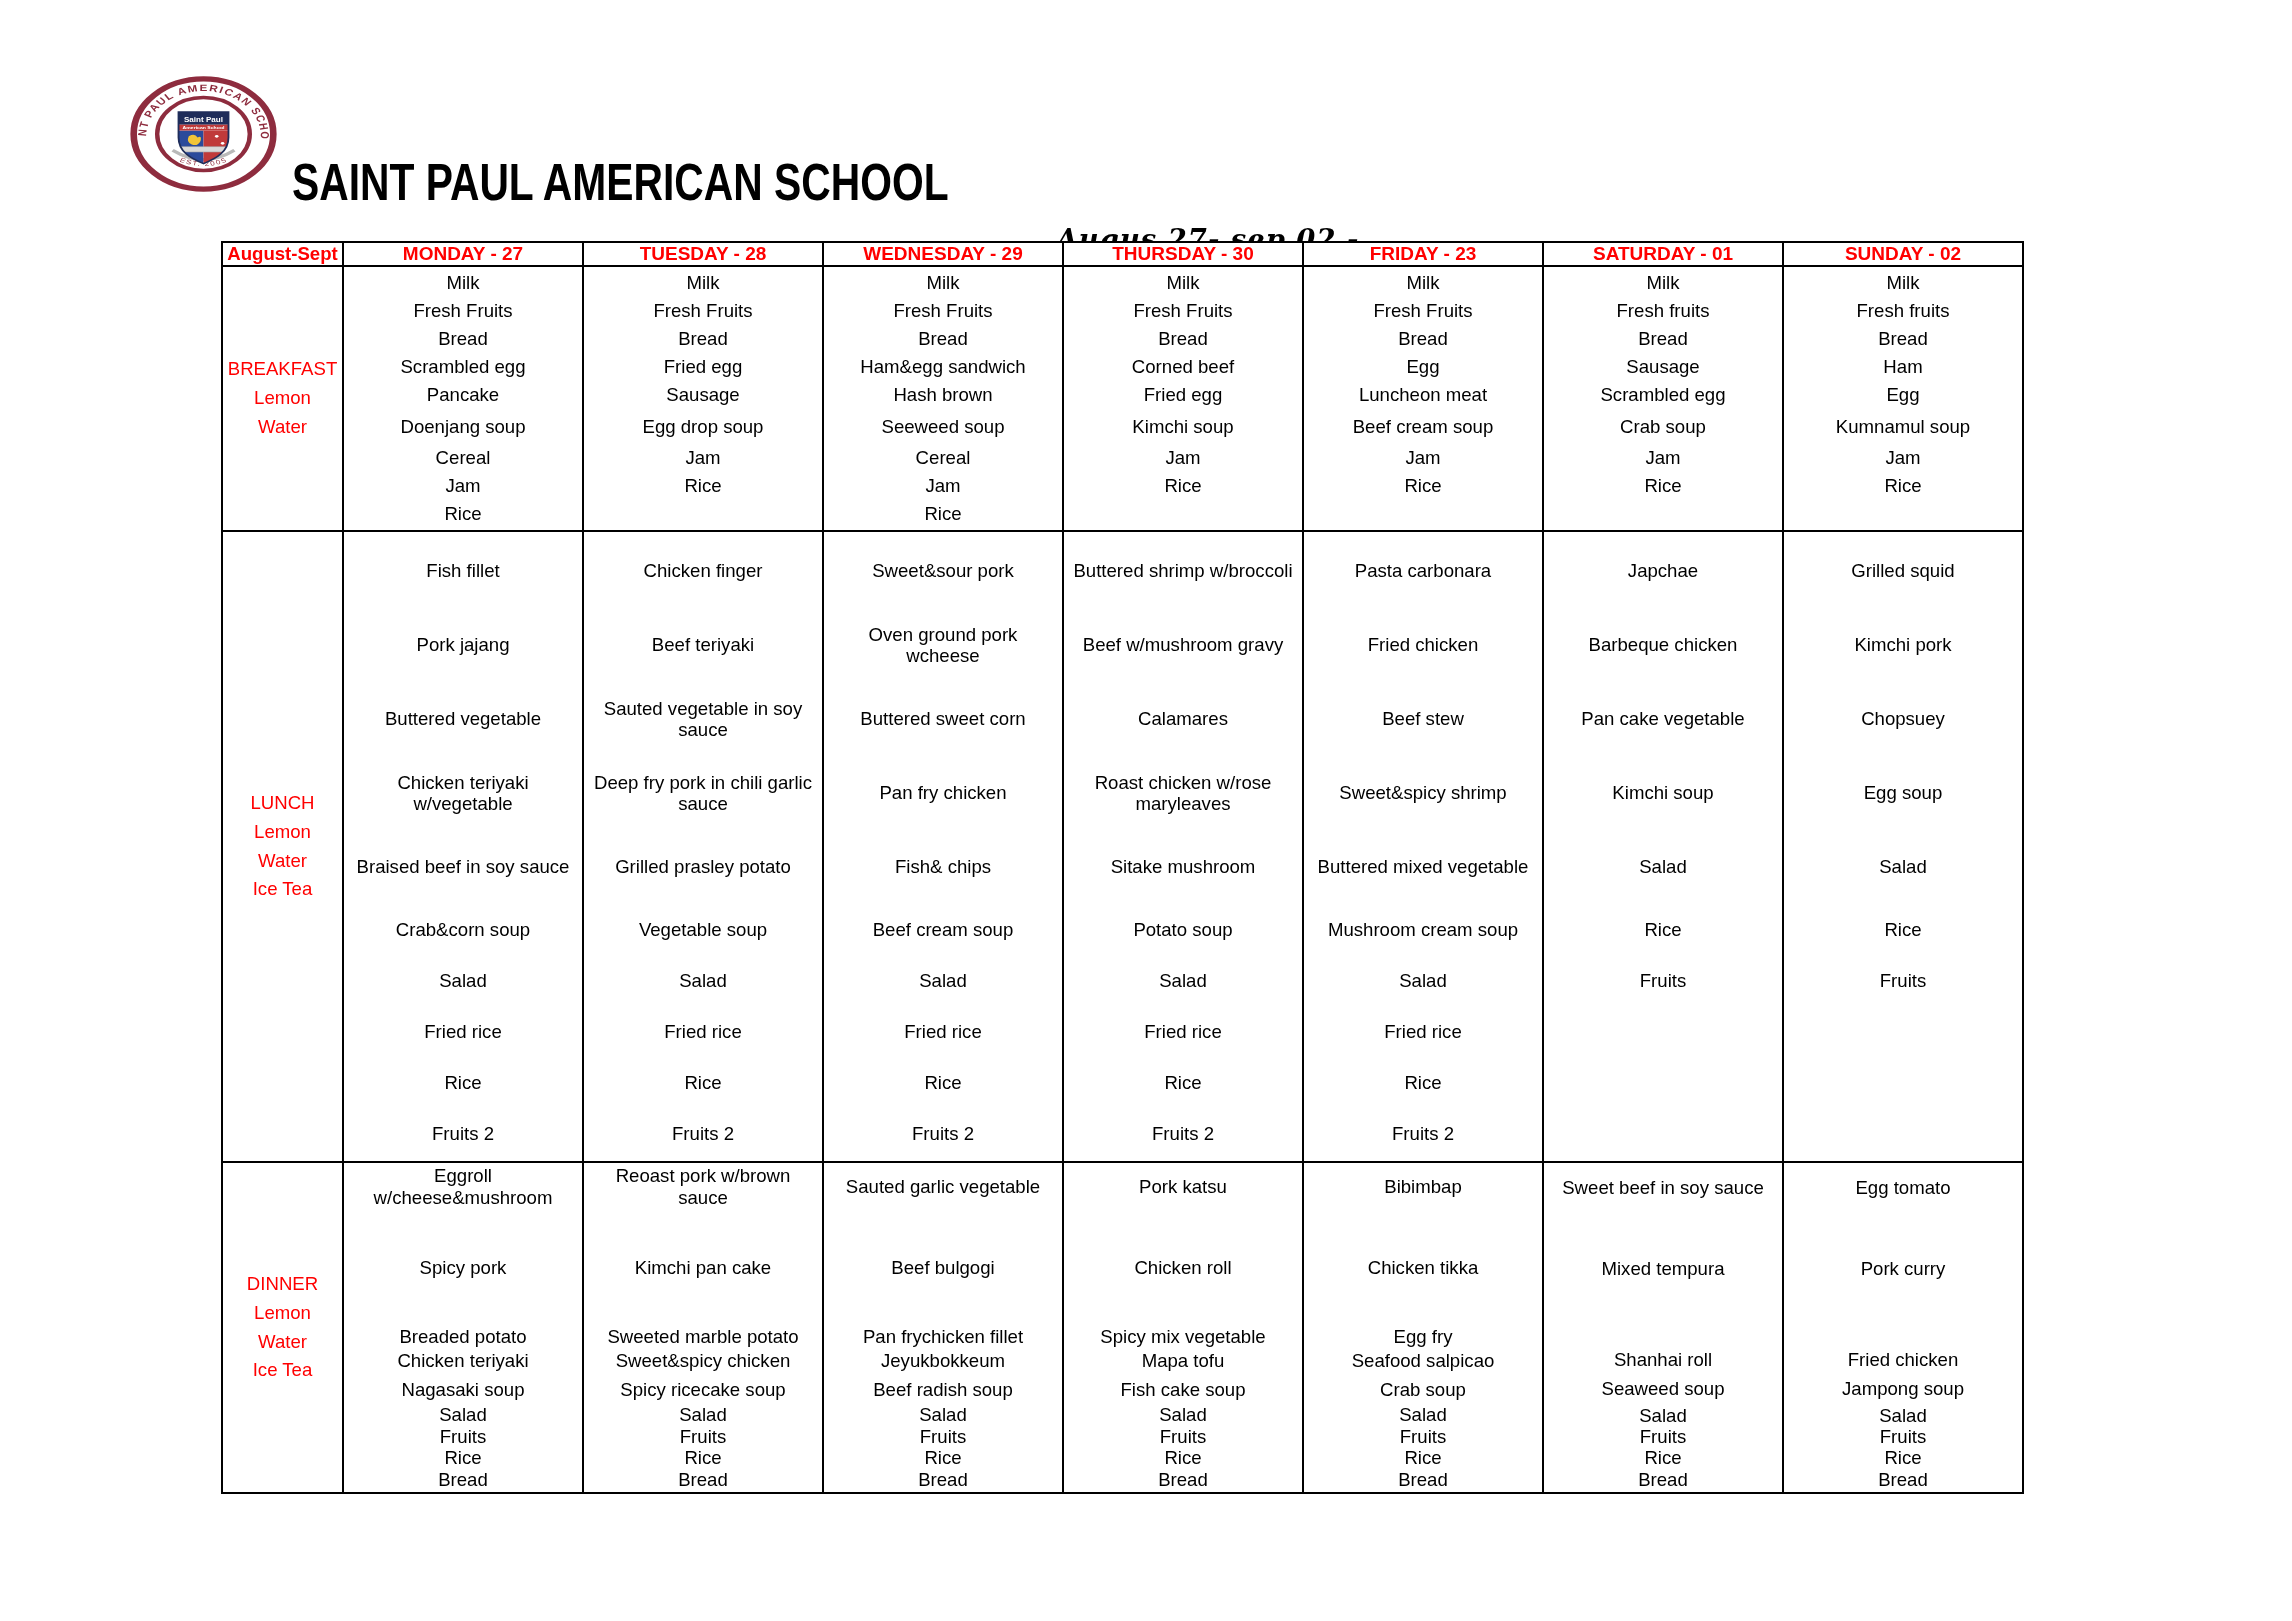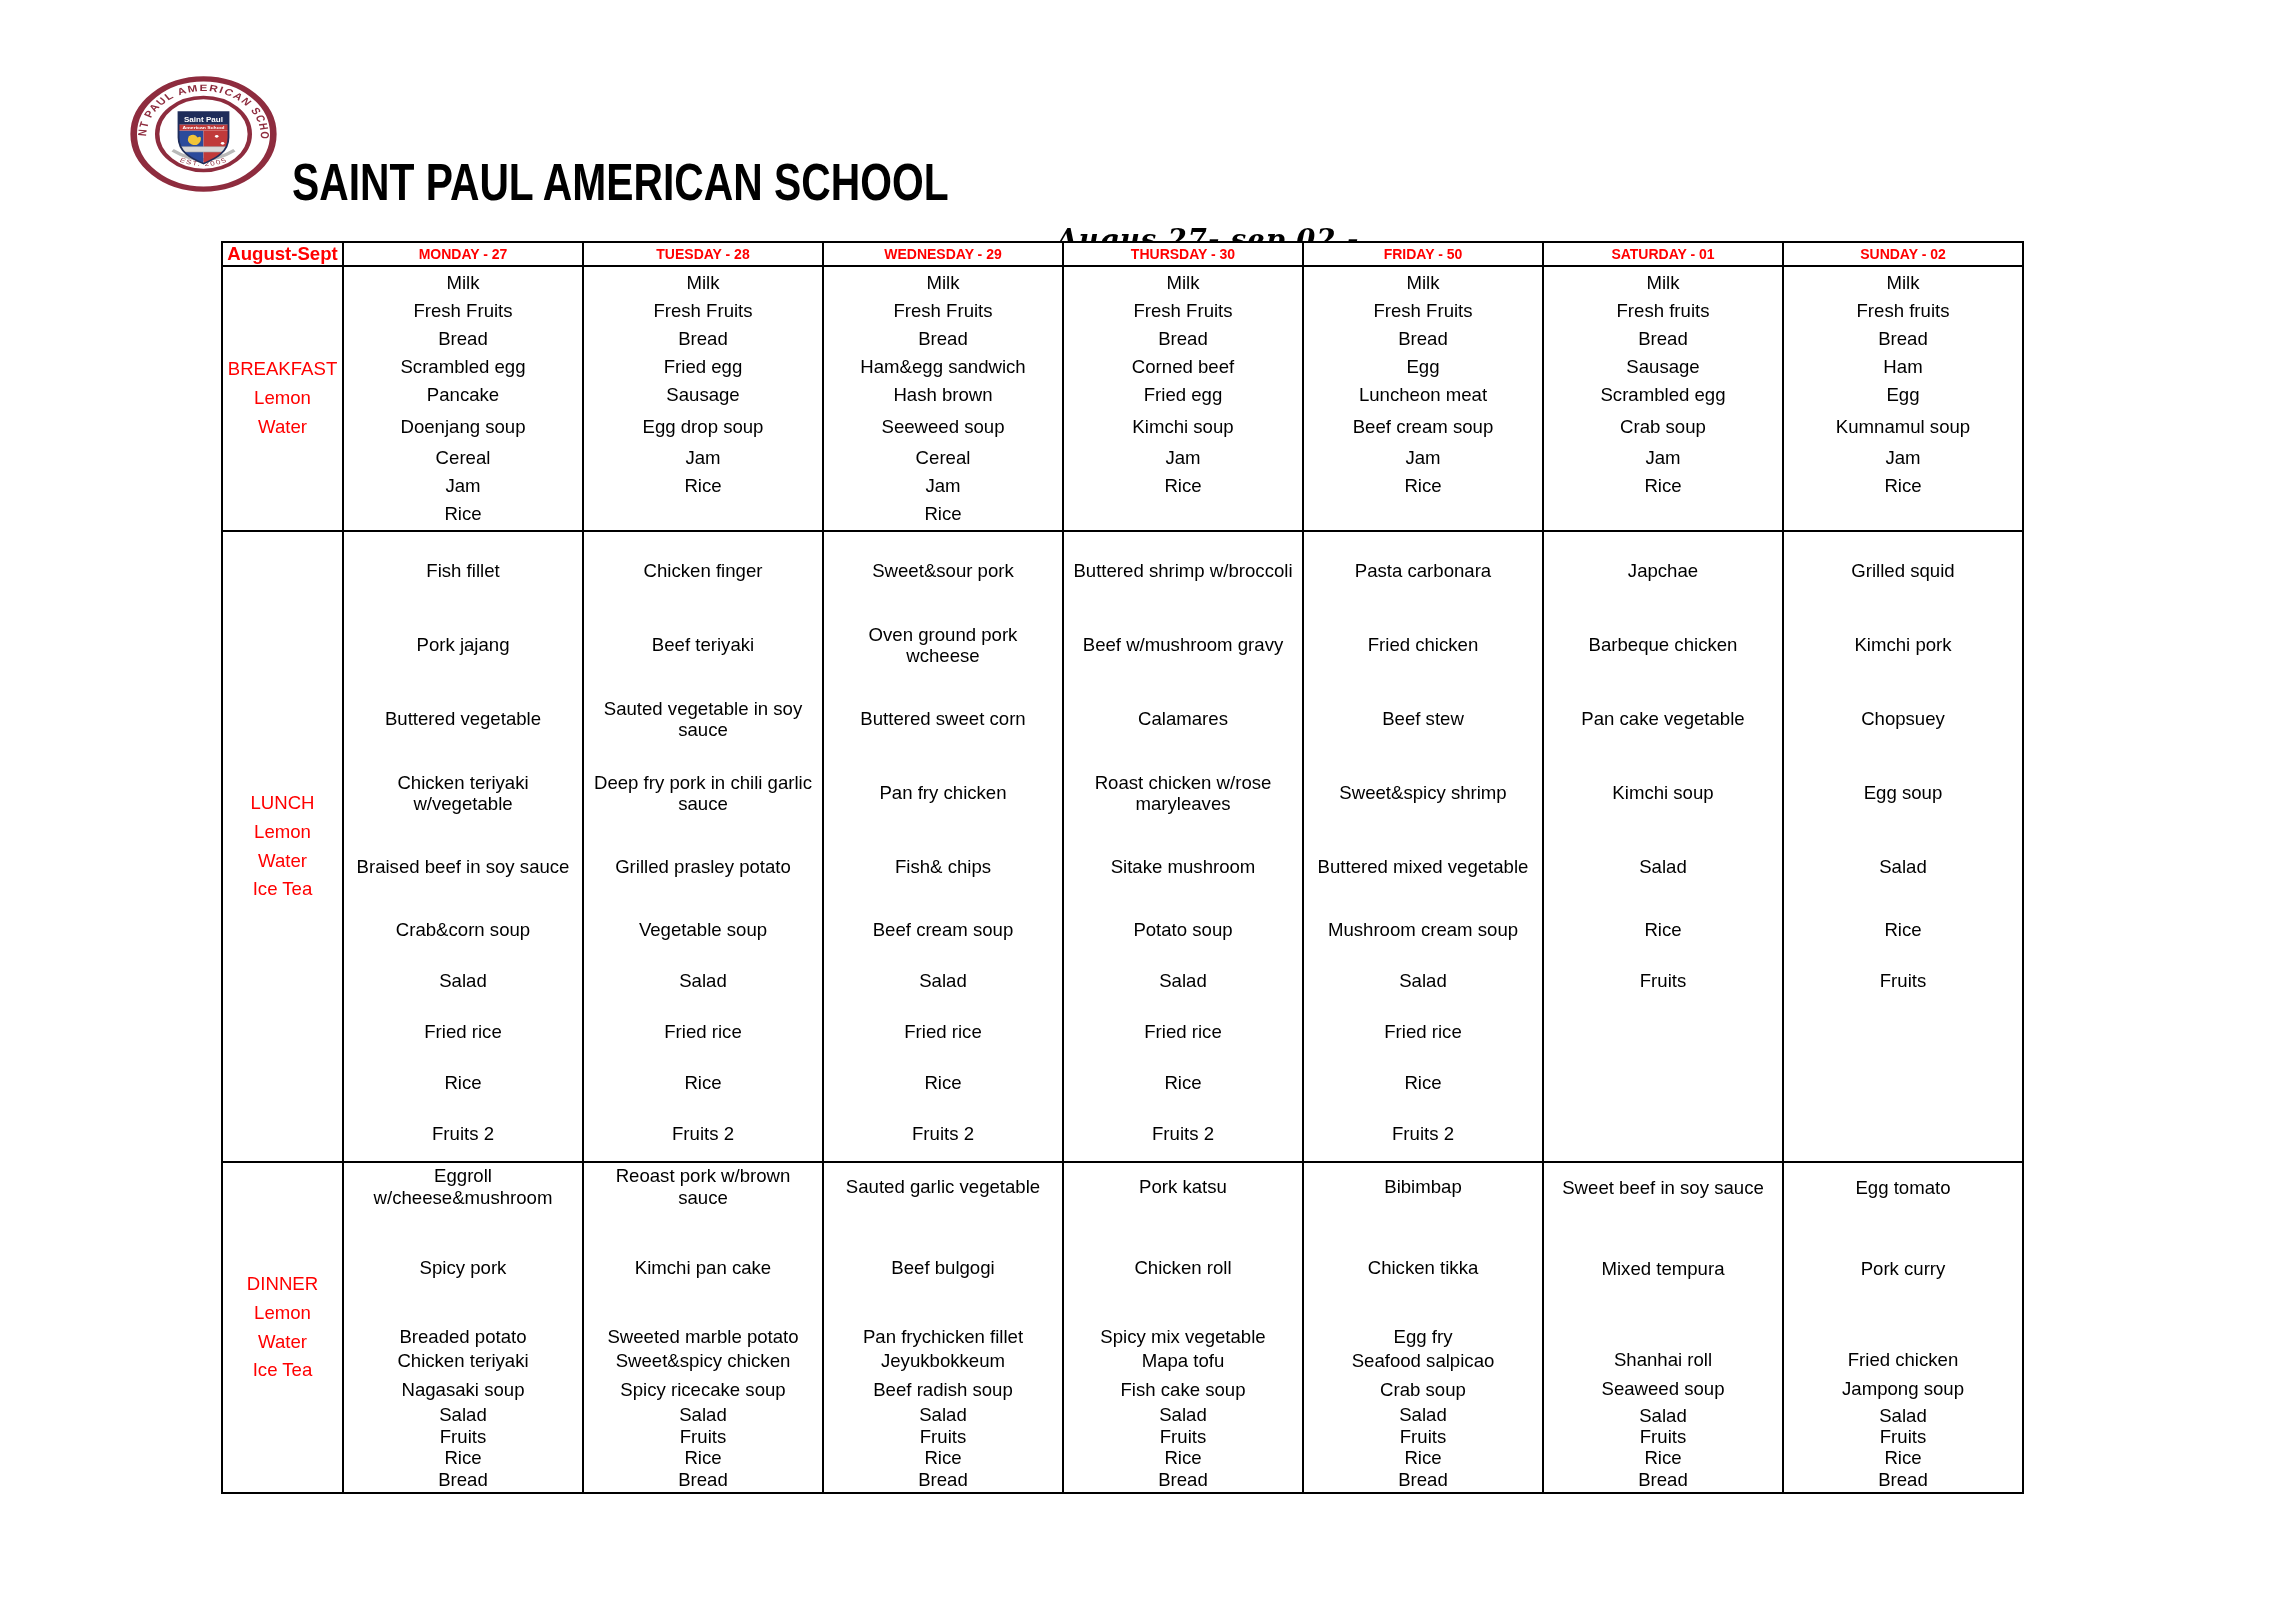--- a/index.html
+++ b/index.html
@@ -19,21 +19,21 @@
   .menu-date{position:absolute;left:1012px;top:223px;width:392px;text-align:center;
         font-family:"DejaVu Serif",serif;font-style:italic;font-weight:bold;
         font-size:27.4px;letter-spacing:1px;}
 
   
   table.menu{position:absolute;left:221px;top:241px;width:1802px;
         border-collapse:collapse;table-layout:fixed;}
   table.menu th,table.menu td{border:2.9px solid #000;padding:0;background:#fff;}
   tr.header-row{height:20px;}
   .corner-cell,.day-header{color:#ff0000;font-weight:bold;text-align:center;
-        font-size:14px;vertical-align:middle;}
+        font-size:19px;vertical-align:middle;}
   .corner-cell{font-size:18.6px;}
 
   tr.breakfast{height:265px;}
   tr.lunch{height:631px;}
   tr.dinner{height:331px;}
 
   .label-cell{color:#ff0000;font-weight:normal;text-align:center;vertical-align:middle;
         font-size:18.6px;margin-left:39px;}
   .section-name,.drink{line-height:1.55;}
 
@@ -110,21 +110,21 @@
         <col style="width:240px">
         <col style="width:240px">
     </colgroup>
     <thead>
       <tr class="header-row" id="header-row">
           <th class="corner-cell">August-Sept</th>
           <th class="day-header">MONDAY - 27</th>
           <th class="day-header">TUESDAY - 28</th>
           <th class="day-header">WEDNESDAY - 29</th>
           <th class="day-header">THURSDAY - 30</th>
-          <th class="day-header">FRIDAY - 50</th>
+          <th class="day-header">FRIDAY - 23</th>
           <th class="day-header">SATURDAY - 01</th>
           <th class="day-header">SUNDAY - 02</th>
         </tr>
     </thead>
     <tbody id="body-rows">
         <tr class="breakfast">
           <th class="label-cell">
             <div class="section-name">BREAKFAST</div>
             <div class="drink">Lemon</div>
             <div class="drink">Water</div>

